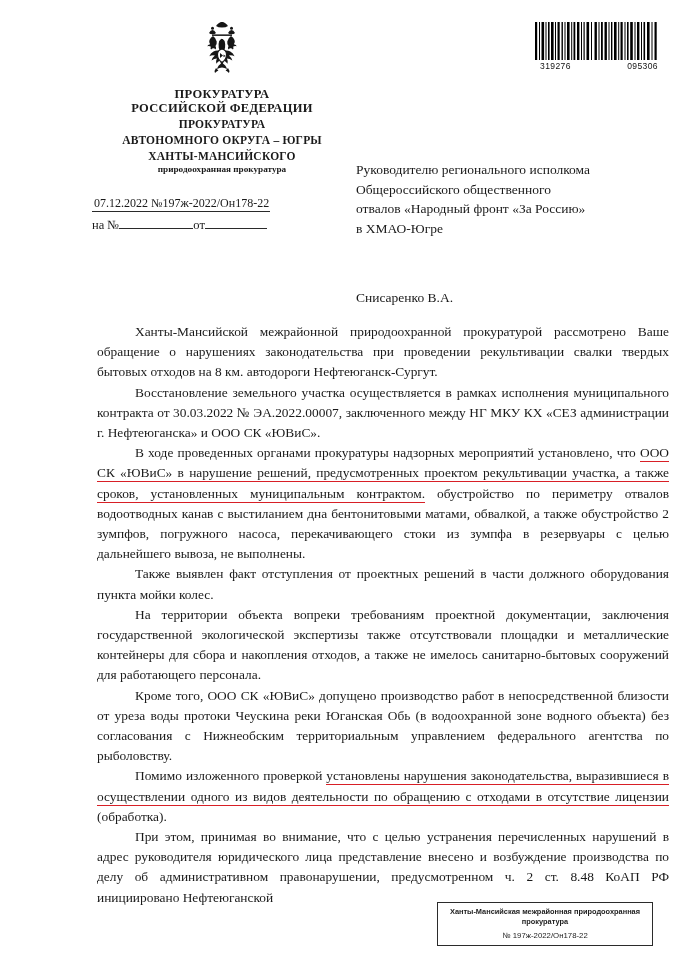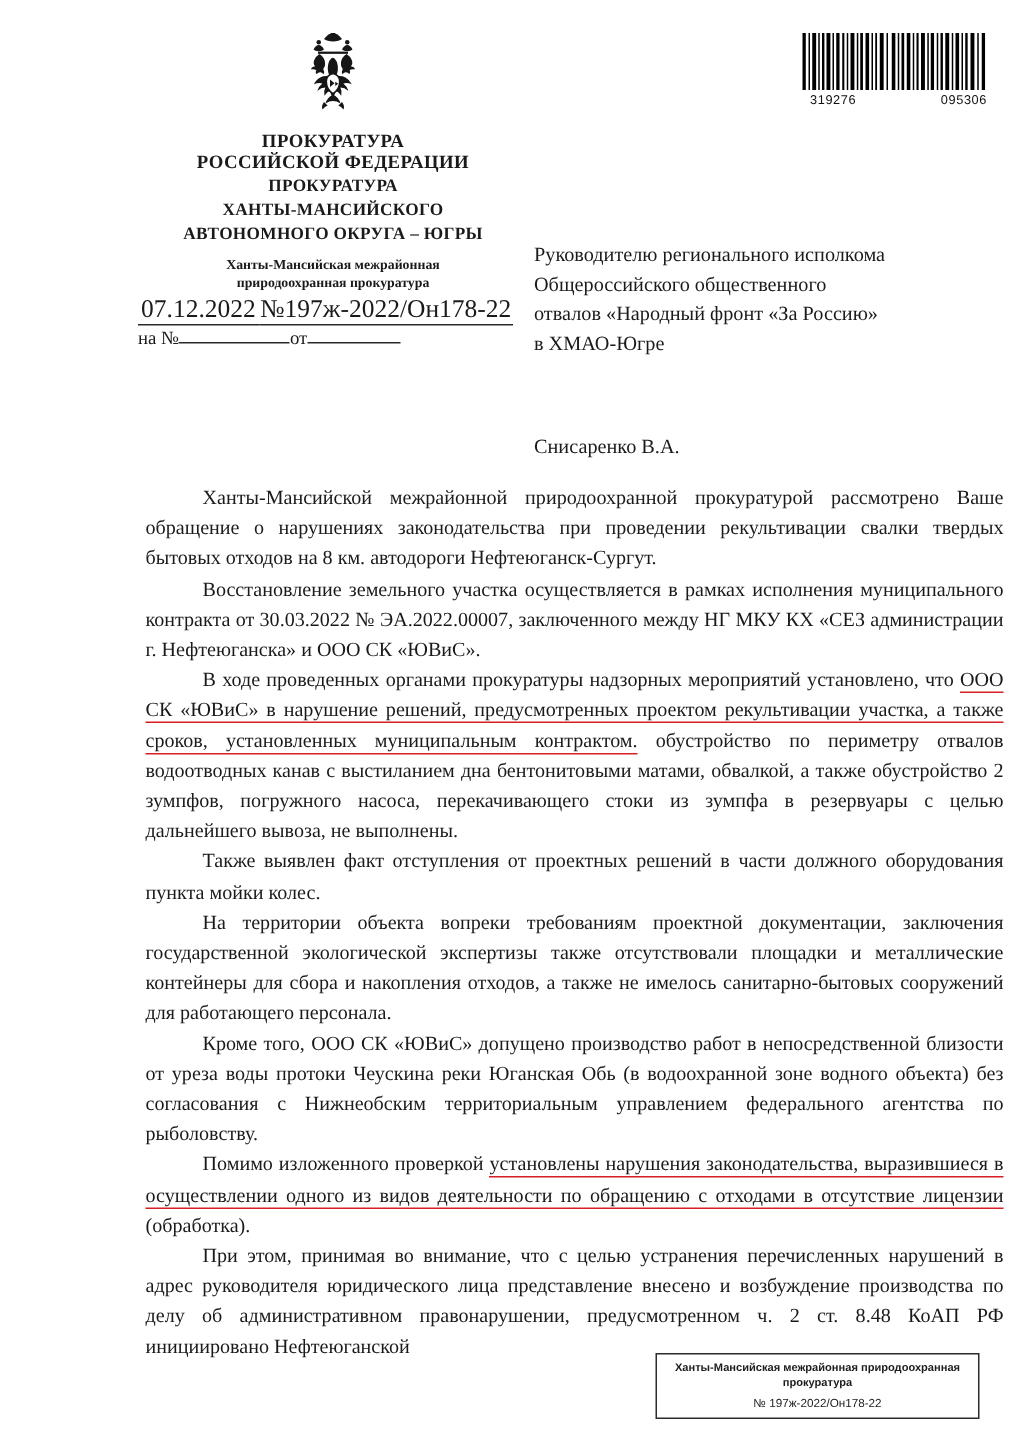--- a/index.html
+++ b/index.html
@@ -74,21 +74,21 @@
     line-height: 12px;
     margin-top: 7px;
   }
 
   
   #refline {
     position: absolute;
     left: 92px;
     top: 196px;
     width: 232px;
-    font-size: 17px;
+    font-size: 12px;
     white-space: nowrap;
   }
   #refline .date {
     border-bottom: 1px solid #2a2a2a;
     padding: 0 2px 1px 2px;
   }
   #refline .num {
     border-bottom: 1px solid #2a2a2a;
     padding: 0 1px 1px 1px;
   }
@@ -259,23 +259,22 @@
       <path d="M29.5 32.5 l2 1.4 l-2 1.4z"></path>
 
       <path d="M28 41 q-4 2 -5 6 q2.5 -1.6 5 -1.6 q2.5 0 5 1.6 q-1 -4 -5 -6z"></path>
       <path d="M22 46 q-2 2.5 -1 5 q1.6 -2 3.4 -2.6z"></path>
       <path d="M34 46 q2 2.5 1 5 q-1.6 -2 -3.4 -2.6z"></path>
     </g>
   </svg>
   <div class="lh-line1">ПРОКУРАТУРА</div>
   <div class="lh-line1">РОССИЙСКОЙ ФЕДЕРАЦИИ</div>
   <div class="lh-line2">ПРОКУРАТУРА</div>
+  <div class="lh-line2">АВТОНОМНОГО ОКРУГА – ЮГРЫ</div>
   <div class="lh-line2">ХАНТЫ-МАНСИЙСКОГО</div>
-  <div class="lh-line2">АВТОНОМНОГО ОКРУГА – ЮГРЫ</div>
-  <div class="lh-sub">Ханты-Мансийская межрайонная</div>
   <div class="lh-sub" style="margin-top:0">природоохранная прокуратура</div>
 </div>
 
 <div id="refline">
   <span class="date">07.12.2022</span><span class="num"><span>№</span><span>197ж-2022/Он178-22</span></span>
 </div>
 <div id="refline2">
   <span>на №</span><span class="blank blank-a"></span><span>от</span><span class="blank blank-b"></span>
 </div>
 

